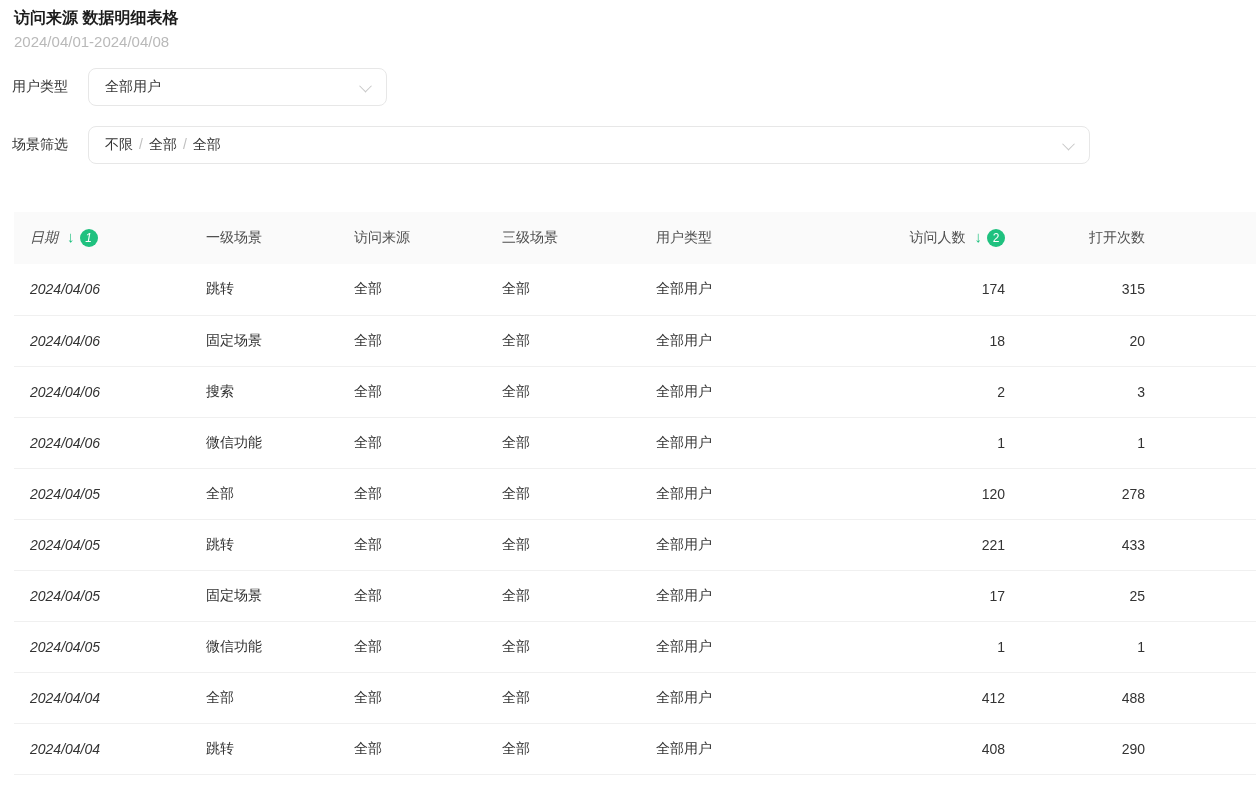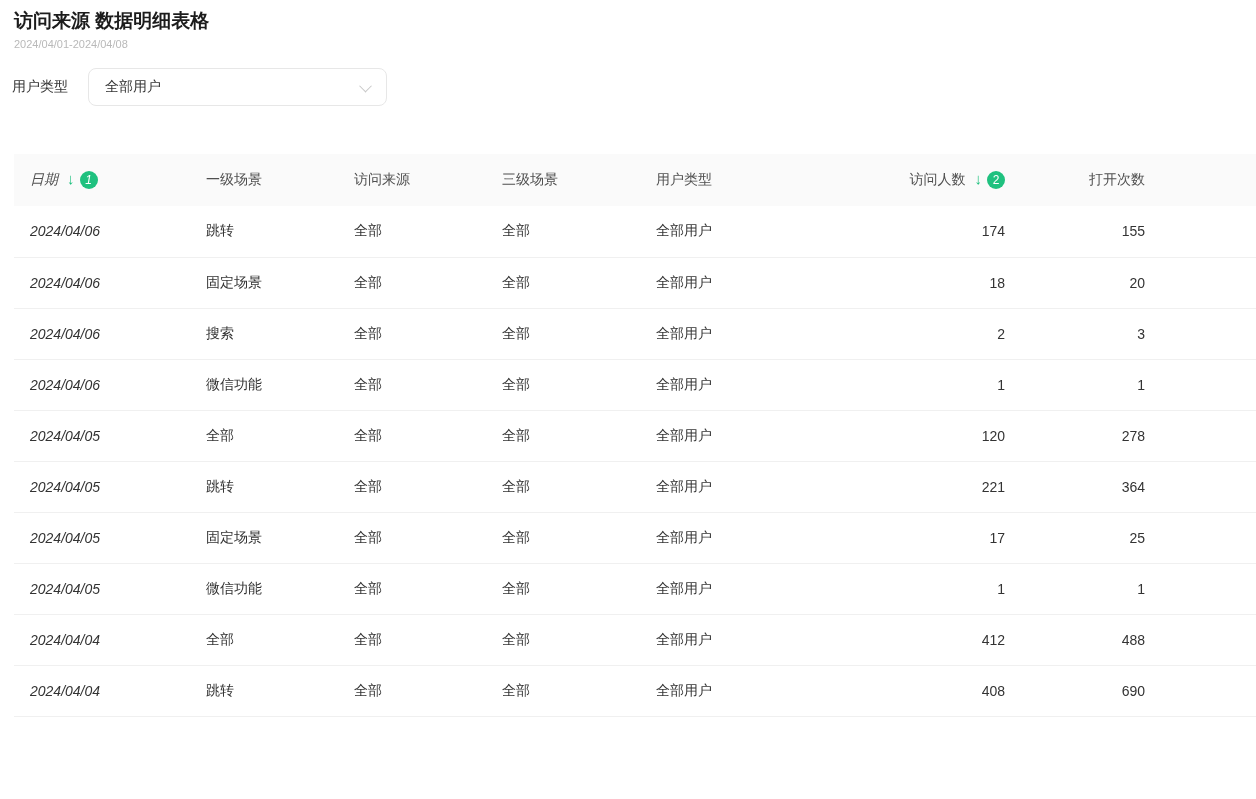--- a/index.html
+++ b/index.html
@@ -4,25 +4,25 @@
 <style>
   * { margin: 0; padding: 0; box-sizing: border-box; }
   html, body { background: #ffffff; }
   body {
     width: 1256px; height: 799px; overflow: hidden;
     font-family: "Liberation Sans", "DejaVu Sans", sans-serif;
     color: #333333;
   }
   .page-title {
     margin: 8px 0 4px 14px;
-    font-size: 19px; font-weight: 700; color: #1c1c1c;
+    font-size: 16px; font-weight: 700; color: #1c1c1c;
   }
   .date-range {
     margin-left: 14px;
-    font-size: 11px; color: #b9b9b9;
+    font-size: 15px; color: #b9b9b9;
   }
   .filter-row {
     display: flex; align-items: center;
     margin-left: 12px;
   }
   .filter-row.first { margin-top: 18px; }
   .filter-row.second { margin-top: 20px; }
   .filter-label {
     width: 76px; flex: 0 0 76px;
     font-size: 14px; color: #333333;
@@ -104,20 +104,27 @@
   <div class="date-range">2024/04/01-2024/04/08</div>
 
   <div class="filter-row first">
     <span class="filter-label">用户类型</span>
     <div class="select user-select">
       <span>全部用户</span>
       <span class="chevron"></span>
     </div>
   </div>
 
+  <div class="filter-row second">
+    <span class="filter-label">场景筛选</span>
+    <div class="select scene-select">
+      <span class="cascader-value"><span>不限</span><span class="sep">/</span><span>全部</span><span class="sep">/</span><span>全部</span></span>
+      <span class="chevron"></span>
+    </div>
+  </div>
 
   <table class="data-table">
     <colgroup>
       <col style="width:192px">
         <col style="width:148px">
         <col style="width:148px">
       <col style="width:154px">
         <col style="width:200px">
         <col style="width:149px">
       <col style="width:251px">
@@ -134,21 +141,21 @@
         </tr>
     </thead>
     <tbody id="tbody">
         <tr>
           <td>2024/04/06</td>
           <td>跳转</td>
           <td>全部</td>
           <td>全部</td>
           <td>全部用户</td>
           <td>174</td>
-          <td>155</td>
+          <td>315</td>
         </tr>
         <tr>
           <td>2024/04/06</td>
           <td>固定场景</td>
           <td>全部</td>
           <td>全部</td>
           <td>全部用户</td>
           <td>18</td>
           <td>20</td>
         </tr>
@@ -179,21 +186,21 @@
           <td>120</td>
           <td>278</td>
         </tr>
         <tr>
           <td>2024/04/05</td>
           <td>跳转</td>
           <td>全部</td>
           <td>全部</td>
           <td>全部用户</td>
           <td>221</td>
-          <td>364</td>
+          <td>433</td>
         </tr>
         <tr>
           <td>2024/04/05</td>
           <td>固定场景</td>
           <td>全部</td>
           <td>全部</td>
           <td>全部用户</td>
           <td>17</td>
           <td>25</td>
         </tr>
@@ -215,17 +222,17 @@
           <td>412</td>
           <td>488</td>
         </tr>
         <tr>
           <td>2024/04/04</td>
           <td>跳转</td>
           <td>全部</td>
           <td>全部</td>
           <td>全部用户</td>
           <td>408</td>
-          <td>690</td>
+          <td>290</td>
         </tr>
       </tbody>
   </table>
 </div>
 
 </body></html>

